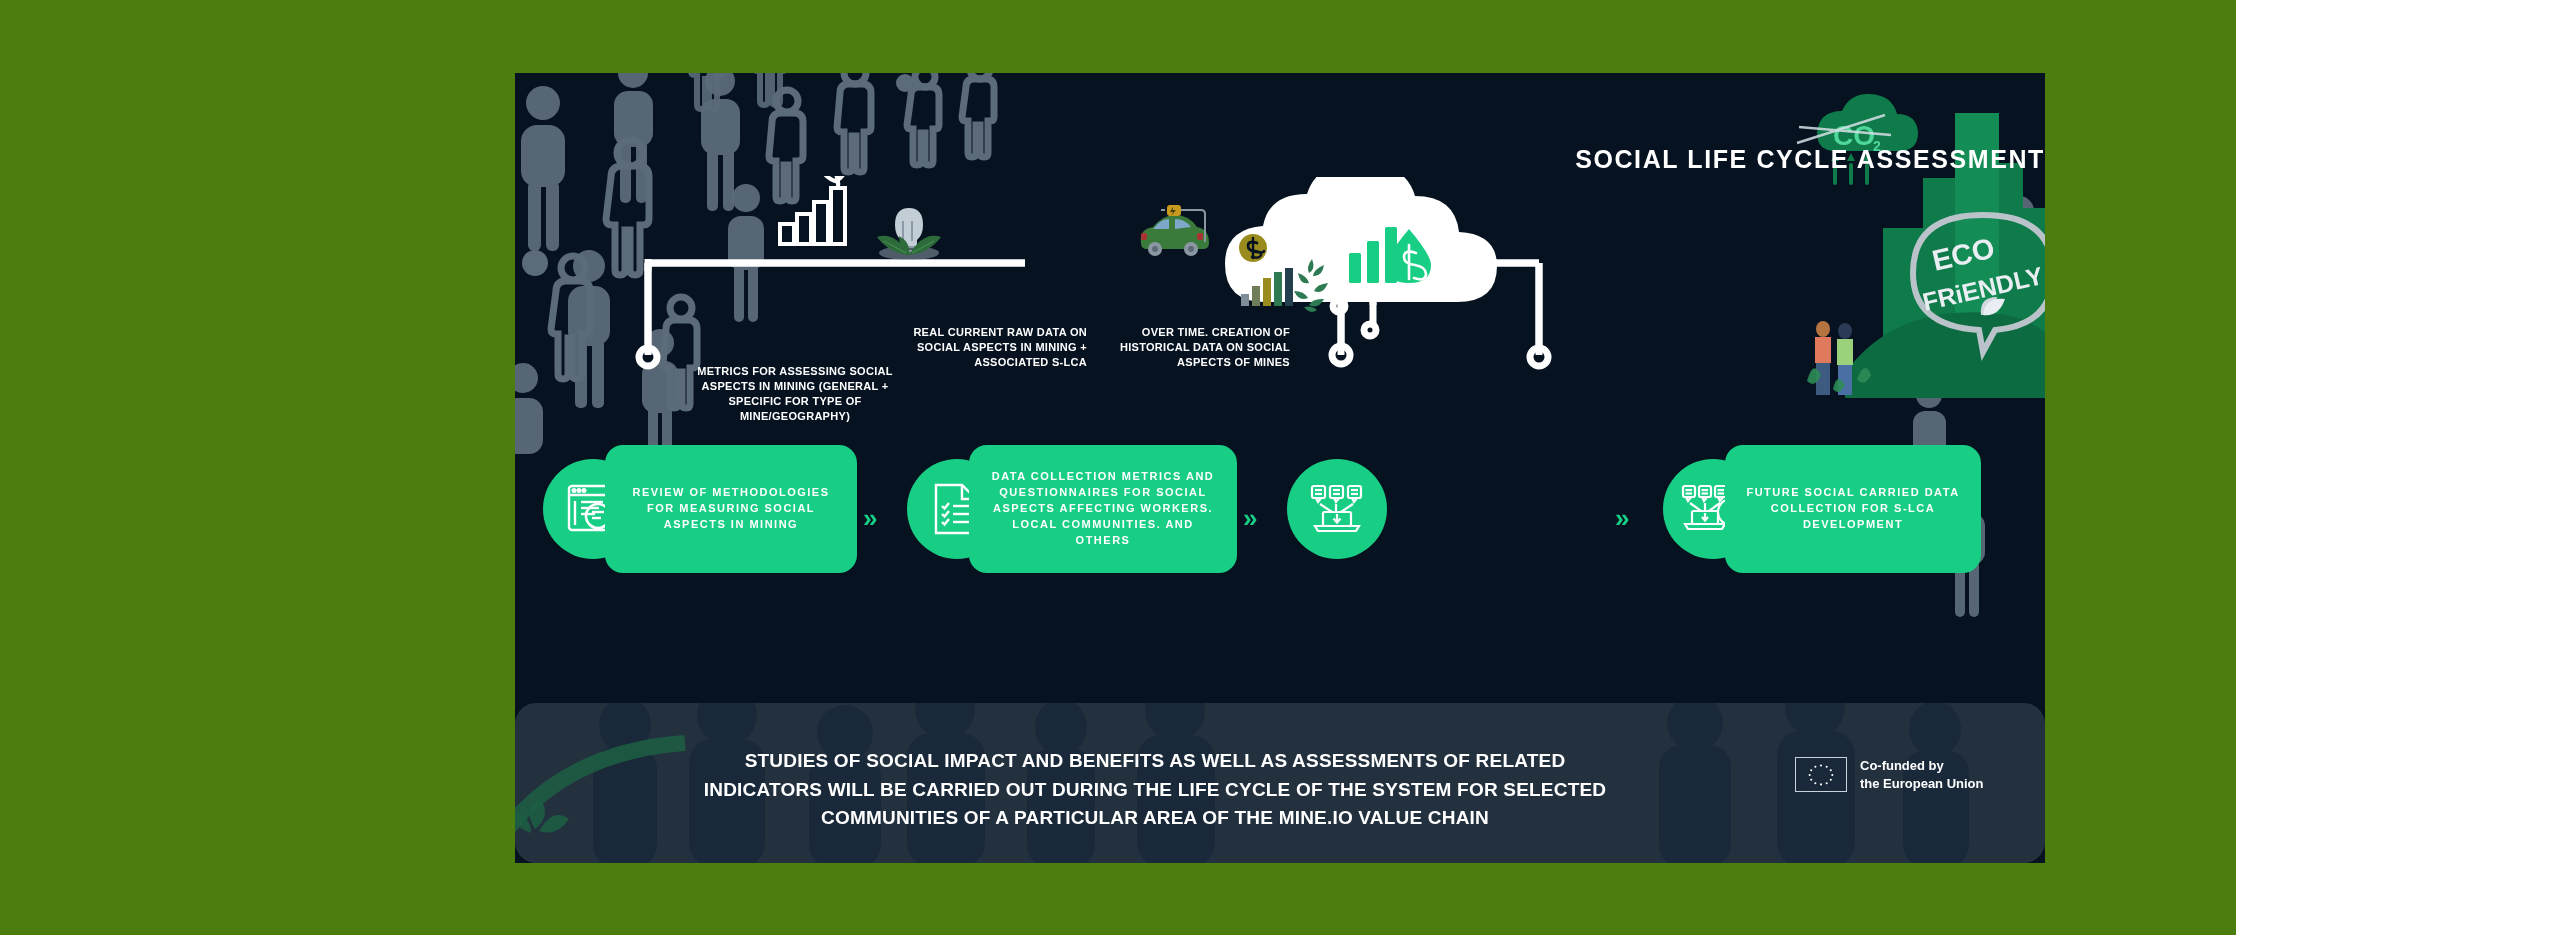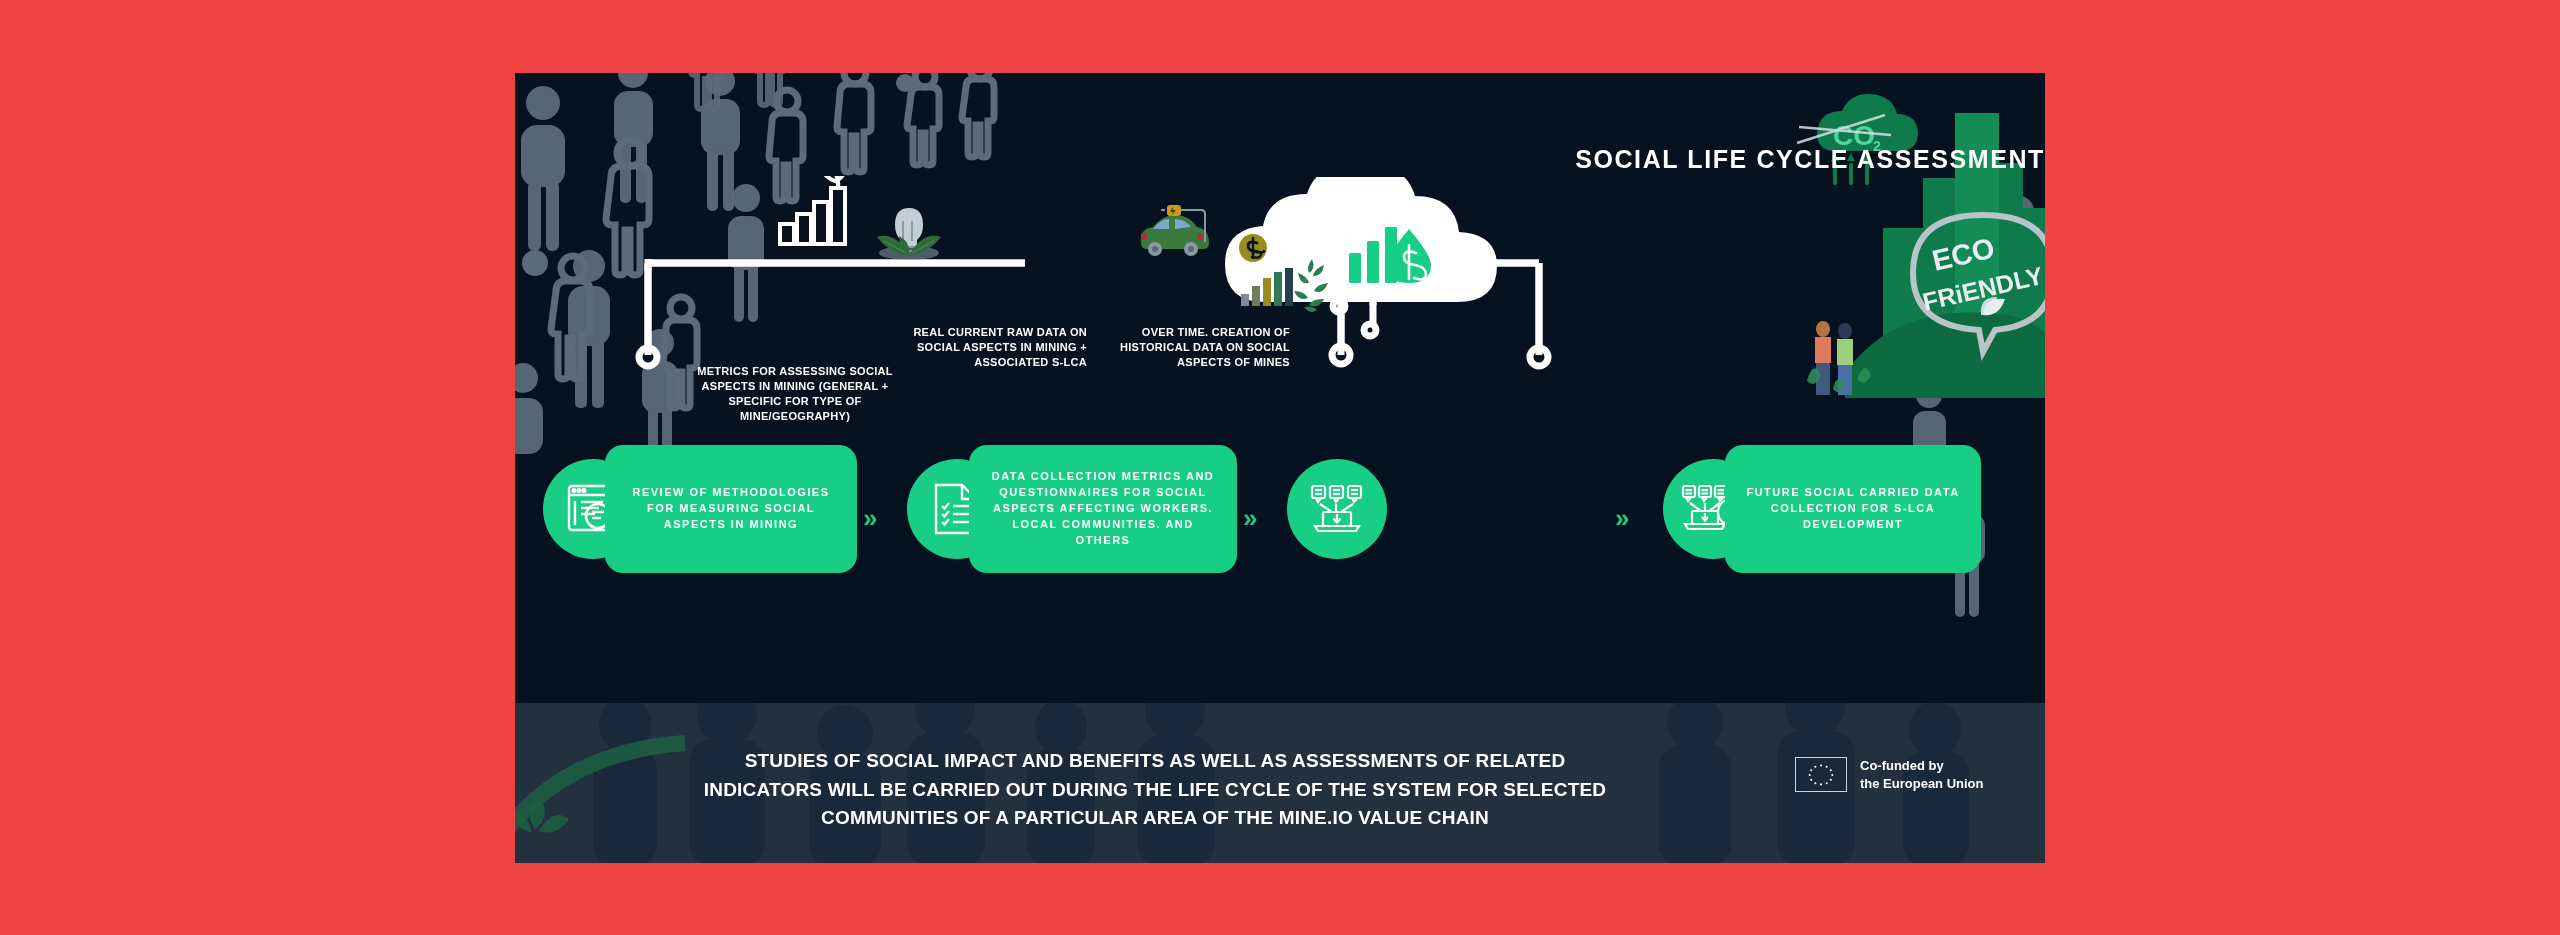--- a/index.html
+++ b/index.html
@@ -2,21 +2,21 @@
 <html><head>
 <meta charset="utf-8">
 <style>
   * { box-sizing: border-box; margin: 0; padding: 0; }
   html, body {
     width: 2560px; height: 935px;
     background: #ffffff;
     font-family: "Liberation Sans", sans-serif;
     overflow: hidden;
   }
-  #stage { position: relative; width: 2560px; height: 935px; background: #ef4444; }
+  #stage { position: relative; width: 2236px; height: 935px; background: #4d7c0f; }
 
   
   #canvas {
     position: absolute;
     left: 515px; top: 73px;
     width: 1530px; height: 790px;
     background: #061220;
     overflow: hidden;
   }
 
@@ -87,20 +87,21 @@
     z-index: 2;
   }
   .arrow { position: absolute; top: 58px; z-index: 0; }
 
   
   #footer {
     position: absolute; left: 0; bottom: 0;
     width: 1530px; height: 160px;
     background: #23313f;
     overflow: hidden;
+    border-radius: 21px;
   }
   #footer-silhouettes { position: absolute; left: 0; top: 0; width: 100%; height: 100%; }
   #footer-text {
     position: absolute; left: 170px; top: 44px; width: 940px;
     color: #ffffff;
     text-align: center;
     font-size: 19px;
     font-weight: 700;
     line-height: 1.5;
     letter-spacing: 0.2px;

